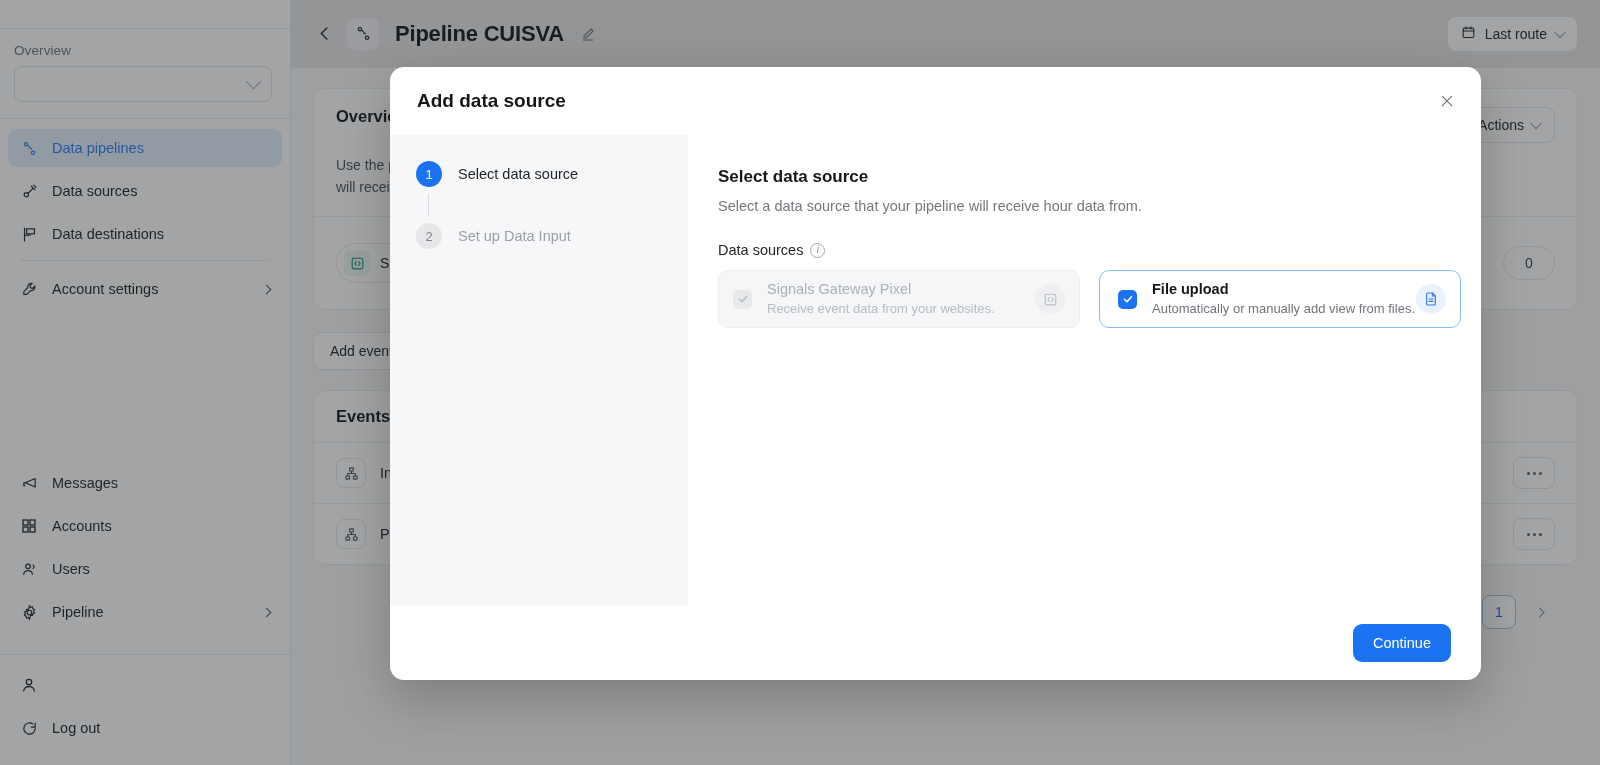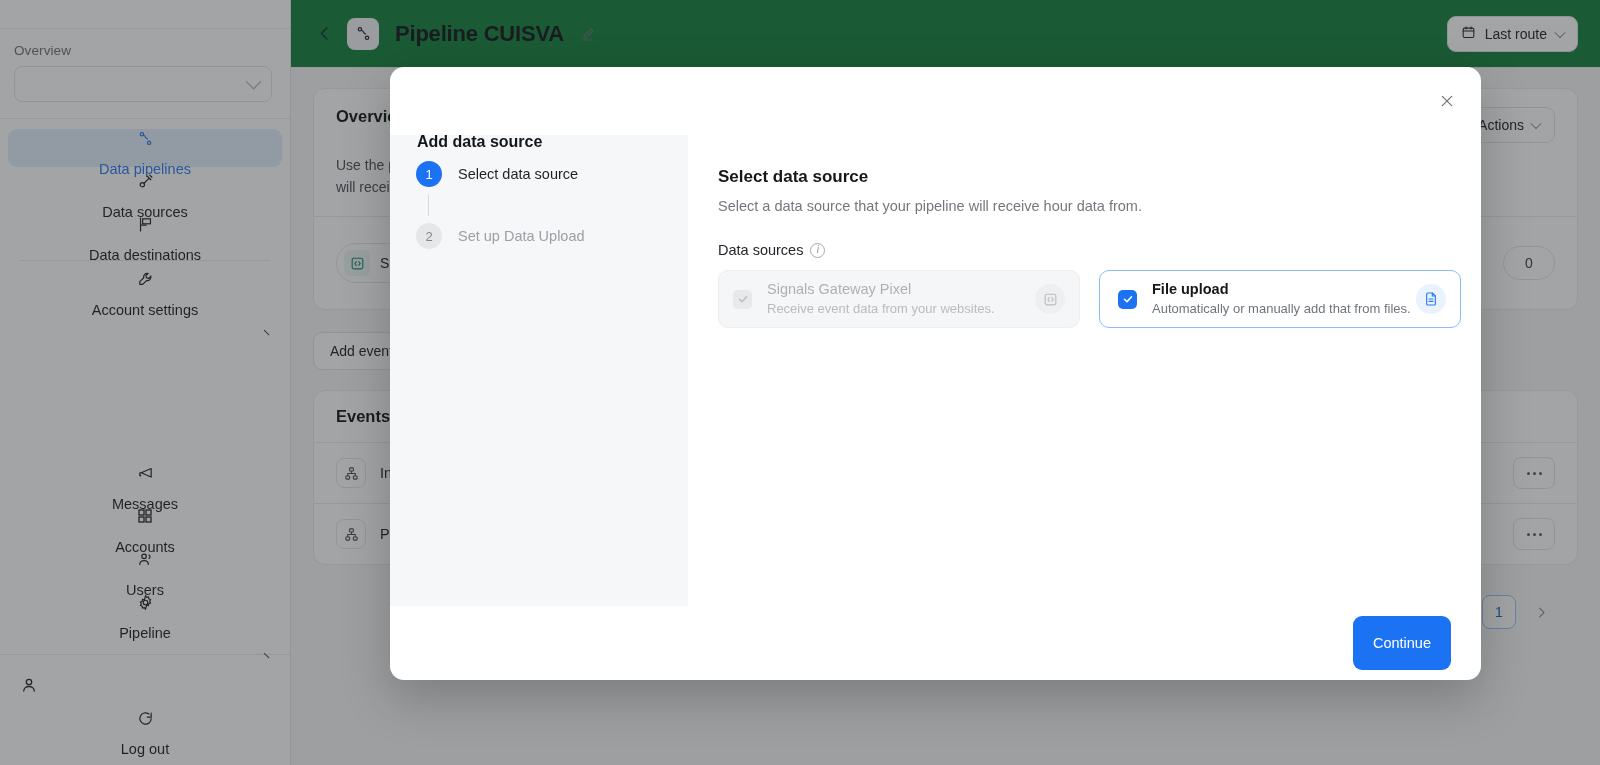--- a/index.html
+++ b/index.html
@@ -26,41 +26,40 @@
   }
   .chev { width: 11px; height: 11px; border-right: 1.4px solid #a9adb3; border-bottom: 1.4px solid #a9adb3;
           transform: rotate(45deg) translate(-2px,-2px); }
 
   .nav-group { padding: 10px 8px 0 8px; }
   .nav-item {
     display: flex; align-items: center; gap: 14px;
     height: 38px; padding: 0 12px; border-radius: 9px;
     font-size: 14.5px; color: #1f2225; margin-bottom: 5px; cursor: pointer;
     position: relative;
-    flex-direction: column;
   }
   .nav-item .ico { width: 18px; height: 18px; flex: 0 0 18px; display: flex; align-items: center; justify-content: center; }
   .nav-item .ico svg { display: block; }
   .nav-item.active { background: #e4f0fe; color: #2b7cf3; }
   .nav-item.active .ico svg { stroke: #2b7cf3; }
   .nav-arrow { margin-left: auto; width: 7px; height: 7px;
     border-right: 1.7px solid #4a4f55; border-top: 1.7px solid #4a4f55; transform: rotate(45deg); }
   .nav-sep { height: 1px; background: #ebecee; margin: 7px 12px 9px 12px; }
   .nav-spacer { flex: 1 1 auto; }
   .bottom-sep { height: 1px; background: #ebecee; margin: 0 0 10px 0; }
   .avatar-row { height: 44px; display: flex; align-items: center; padding: 0 20px; }
 
   
   .main {
     position: absolute; left: 291px; top: 0; width: 1309px; height: 765px;
     background: #f6f7f9; overflow: hidden;
   }
   .topbar {
     height: 68px; display: flex; align-items: center; padding: 0 22px 0 18px;
-    background: #15803d; border-bottom: 1px solid #eaebed;
+    background: #e5e5e5; border-bottom: 1px solid #eaebed;
   }
   .back-arrow { width: 30px; height: 30px; display: flex; align-items: center; justify-content: center; cursor: pointer; }
   .pipe-icon-box { width: 32px; height: 32px; border-radius: 8px; background: #f1f2f4;
     display: flex; align-items: center; justify-content: center; margin-left: 8px; }
   .page-title { font-size: 22px; font-weight: 700; color: #15181b; margin-left: 16px; letter-spacing: -.2px; }
   .edit-pencil { margin-left: 14px; width: 20px; height: 20px; display: flex; align-items: center; justify-content: center; cursor: pointer; }
   .topbar-right { margin-left: auto; }
   .range-btn {
     display: flex; align-items: center; gap: 9px; height: 36px; padding: 0 13px;
     border: 1px solid #e3e5e8; border-radius: 9px; background: #fff;
@@ -104,21 +103,21 @@
 
   
   .scrim { position: absolute; inset: 0; background: rgba(34,37,41,0.42); }
   .modal {
     position: absolute; left: 390px; top: 67px; width: 1091px; height: 613px;
     background: #ffffff; border-radius: 14px; overflow: hidden;
     box-shadow: 0 18px 50px rgba(0,0,0,.22);
     display: flex; flex-direction: column;
   }
   .modal-top { height: 68px; position: relative; flex: 0 0 68px; }
-  .modal-title { position: absolute; left: 27px; top: 23px; font-size: 16px; font-weight: 700; color: #15181b; margin-top: 43px; }
+  .modal-title { position: absolute; left: 27px; top: 23px; font-size: 19px; font-weight: 700; color: #15181b; }
   .modal-close { position: absolute; right: 20px; top: 20px; width: 28px; height: 28px;
     display: flex; align-items: center; justify-content: center; cursor: pointer; }
   .modal-mid { flex: 1 1 auto; display: flex; min-height: 0; }
   .steps-pane { width: 298px; flex: 0 0 298px; background: #f6f7f8; padding: 22px 0 0 0; }
   .step { display: flex; align-items: center; gap: 16px; padding: 0 26px; height: 34px; }
   .step-num { width: 26px; height: 26px; border-radius: 50%; flex: 0 0 26px;
     display: flex; align-items: center; justify-content: center; font-size: 13px; }
   .step-num.on { background: #1b72f2; color: #fff; }
   .step-num.off { background: #e6e7e9; color: #83878d; }
   .step-label { font-size: 14.5px; color: #1f2225; }
@@ -148,21 +147,21 @@
   .src-name.muted { color: #adb1b6; font-weight: 400; }
   .src-desc { font-size: 13px; color: #70757c; line-height: 1.4; margin-top: 2px; }
   .src-desc.muted { color: #b8bcc1; }
   .src-badge { width: 30px; height: 30px; border-radius: 50%; flex: 0 0 30px;
     display: flex; align-items: center; justify-content: center; }
   .src-badge.blue { background: #e9f2fe; }
   .src-badge.grey { background: #eeeff1; }
 
   .modal-foot { height: 74px; flex: 0 0 74px; display: flex; align-items: center;
     justify-content: flex-end; padding: 0 30px; }
-  .primary-btn { height: 54px; padding: 0 20px; border-radius: 9px; border: none;
+  .primary-btn { height: 38px; padding: 0 20px; border-radius: 9px; border: none;
     background: #1b72f2; color: #fff; font-size: 14.5px; font-family: inherit; cursor: pointer; }
 </style>
 </head>
 <body>
 
 <div id="app">
 
   <aside class="sidebar">
     <div class="sidebar-top-rule"></div>
 
@@ -431,21 +430,21 @@
     <div class="modal-mid">
 
       <div class="steps-pane">
         <div class="step">
           <span class="step-num on">1</span>
           <span class="step-label">Select data source</span>
         </div>
         <div class="step-connector"></div>
         <div class="step">
           <span class="step-num off">2</span>
-          <span class="step-label muted">Set up Data Upload</span>
+          <span class="step-label muted">Set up Data Input</span>
         </div>
       </div>
 
       <div class="panel">
         <div class="panel-title">Select data source</div>
         <div class="panel-sub">Select a data source that your pipeline will receive hour data from.</div>
 
         <div class="field-label">
           <span>Data sources</span>
           <span class="info-icon">i</span>
@@ -473,21 +472,21 @@
           </div>
 
           <div class="source-card selected">
             <span class="cbox checked">
               <svg width="12" height="12" viewBox="0 0 24 24" fill="none" stroke="#ffffff" stroke-width="3.2" stroke-linecap="round" stroke-linejoin="round">
                 <path d="M5 12.5l5 5 9-10"></path>
               </svg>
             </span>
             <span class="src-text">
               <span class="src-name" style="display:block">File upload</span>
-              <span class="src-desc" style="display:block">Automatically or manually add that from files.</span>
+              <span class="src-desc" style="display:block">Automatically or manually add view from files.</span>
             </span>
             <span class="src-badge blue">
               <svg width="16" height="16" viewBox="0 0 24 24" fill="none" stroke="#2b7cf3" stroke-width="1.7" stroke-linecap="round" stroke-linejoin="round">
                 <path d="M14 3H7a1.5 1.5 0 00-1.5 1.5v15A1.5 1.5 0 007 21h10a1.5 1.5 0 001.5-1.5V7.5z"></path>
                 <path d="M14 3v4.5h4.5"></path>
                   <path d="M9 12h6M9 15.5h6"></path>
               </svg>
             </span>
           </div>
 

